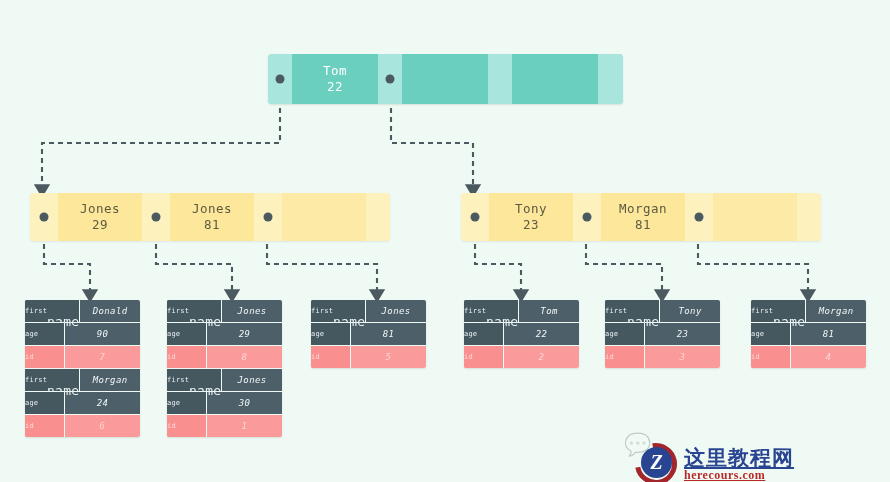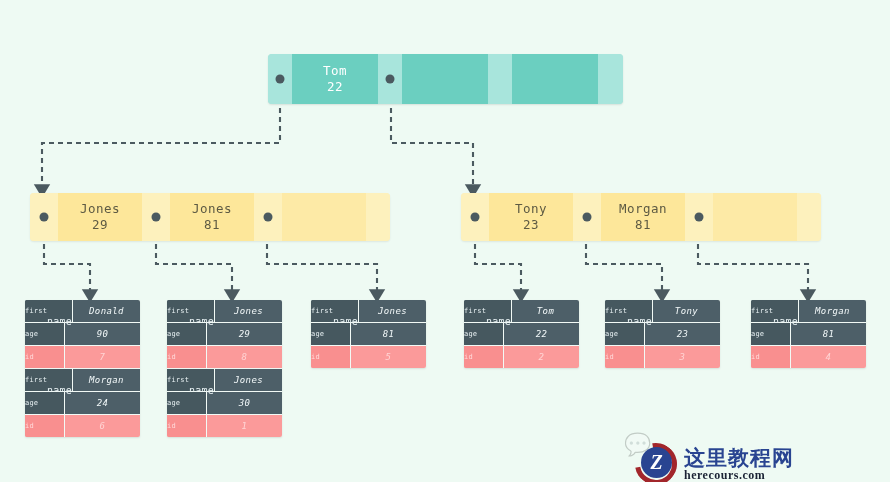--- a/index.html
+++ b/index.html
@@ -90,21 +90,21 @@
     letter-spacing:.4px;
     box-sizing:border-box;
     font-style:italic;
   }
   .row.dark{background:#4d5f68;}
   .row.dark .lbl{color:#e9f2f4;background:#46585f;}
   .row.dark .val{color:#f2f8f9;}
   .row.id{background:#fb9a9a;}
   .row.id .lbl{color:#ffd9d9;background:#f98f8f;}
   .row.id .val{color:#ffd4d4;}
-  .row .lbl .l2{font-size:10px;margin-top:20px;}
+  .row .lbl .l2{font-size:13px;margin-top:20px;}
 
   
   #watermark{
     position:absolute;
     right:8px;bottom:4px;
     display:flex;align-items:center;
     opacity:.95;
   }
   #wm-ghost{
     position:absolute;
@@ -133,25 +133,27 @@
     display:flex;align-items:center;justify-content:center;
     color:#fff;font-weight:bold;font-size:20px;
     font-family:"Liberation Serif", serif;
     font-style:italic;
   }
   #wm-text{display:flex;flex-direction:column;line-height:1.05;}
   #wm-cn{
     color:#1f3b8c;font-size:21px;font-weight:bold;
     font-family:"DejaVu Sans", sans-serif;
     letter-spacing:1px;
+    text-decoration:underline;
   }
   #wm-en{
-    color:#0f172a;font-size:12px;font-weight:bold;
+    color:#b91c1c;font-size:12px;font-weight:bold;
     font-family:"Liberation Serif", serif;
     letter-spacing:.5px;
+    text-decoration:underline;
   }
 </style>
 </head>
 <body>
 
 <div id="canvas">
 
   <svg class="wires" viewBox="0 0 890 482">
     <defs>
       <marker id="arw" markerWidth="9" markerHeight="9" refX="3.2" refY="4.5" orient="auto" markerUnits="strokeWidth">

